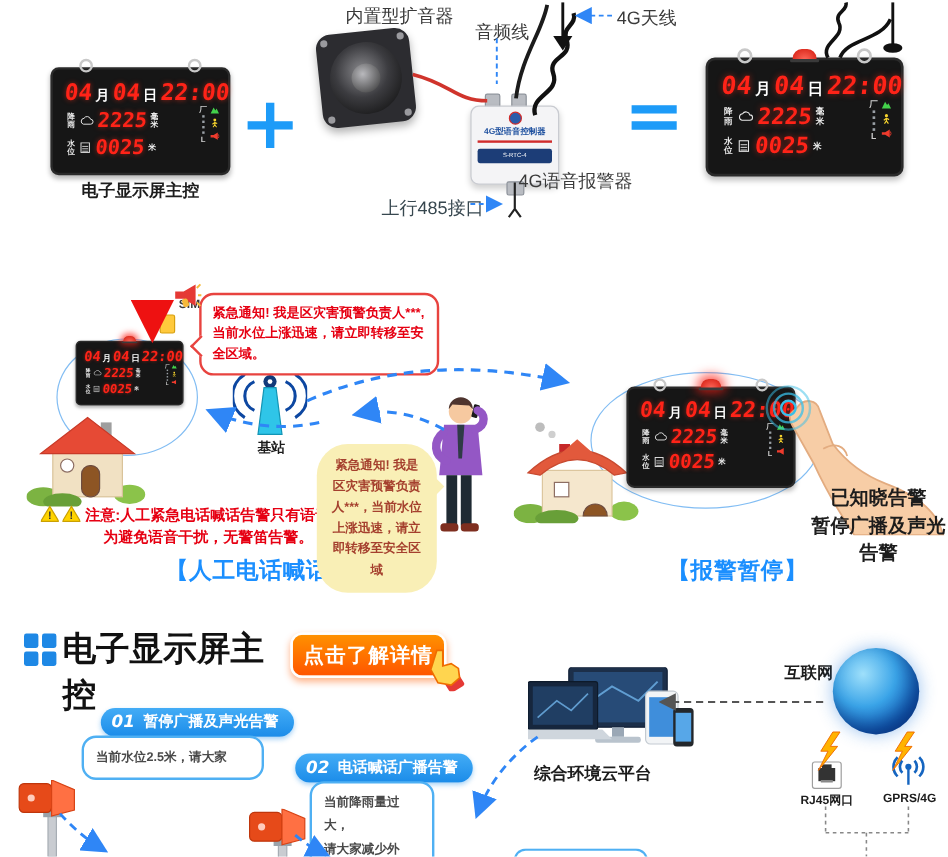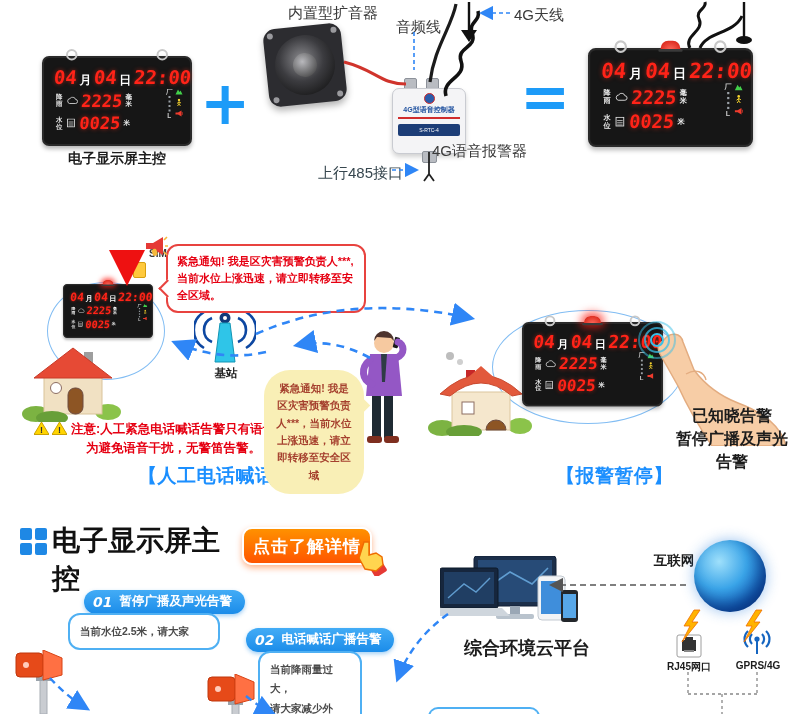--- a/index.html
+++ b/index.html
@@ -504,21 +504,21 @@
     <rect x="56" y="58" width="38" height="5" rx="2" fill="#b9c3cd"></rect>
     <rect x="0" y="12" width="58" height="40" rx="2" fill="#16263d" stroke="#0d1a2b"></rect>
     <rect x="4" y="16" width="50" height="32" fill="#203e63"></rect>
     <path d="M8,42 L24,28 L36,36 L50,22" stroke="#6fb3e8" stroke-width="1.4" fill="none" opacity=".8"></path>
     <polygon points="-4,52 62,52 70,60 -12,60" fill="#cfd6dd"></polygon>
     <rect x="98" y="20" width="27" height="44" rx="4" fill="#f2f4f6" stroke="#c3cad1"></rect>
     <rect x="101" y="25" width="21" height="33" fill="#3f8edb"></rect>
     <rect x="121" y="34" width="17" height="32" rx="3" fill="#23272b"></rect>
     <rect x="123" y="38" width="13" height="24" fill="#57a7e8"></rect>
   </svg>
-  <div class="cap" style="left:462px;top:636px;width:130px;font-size:18px;font-family:Liberation Mono, monospace;">综合环境云平台</div>
+  <div class="cap" style="left:429px;top:636px;width:130px;font-size:14px;font-family:Liberation Mono, monospace;">综合环境云平台</div>
 
   <div class="cap" style="left:650px;top:552px;width:48px;font-size:13.5px;">互联网</div>
   <div class="globe" style="left:694px;top:540px;"></div>
 
   <svg class="abs" style="left:676px;top:634px;z-index:4;" width="26" height="24" viewBox="0 0 26 24">
     <rect x="1" y="1" width="24" height="22" rx="2" fill="#fff" stroke="#9e9e9e"></rect>
     <rect x="6" y="6" width="14" height="11" fill="#333"></rect>
     <rect x="9" y="3" width="8" height="4" fill="#333"></rect>
     <path d="M8,17 h10" stroke="#888" stroke-width="2"></path>
   </svg>

